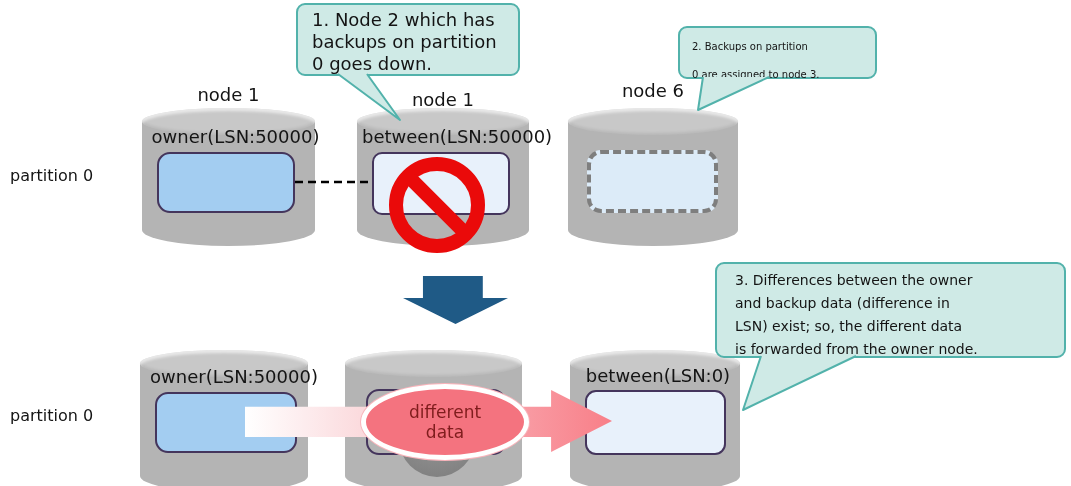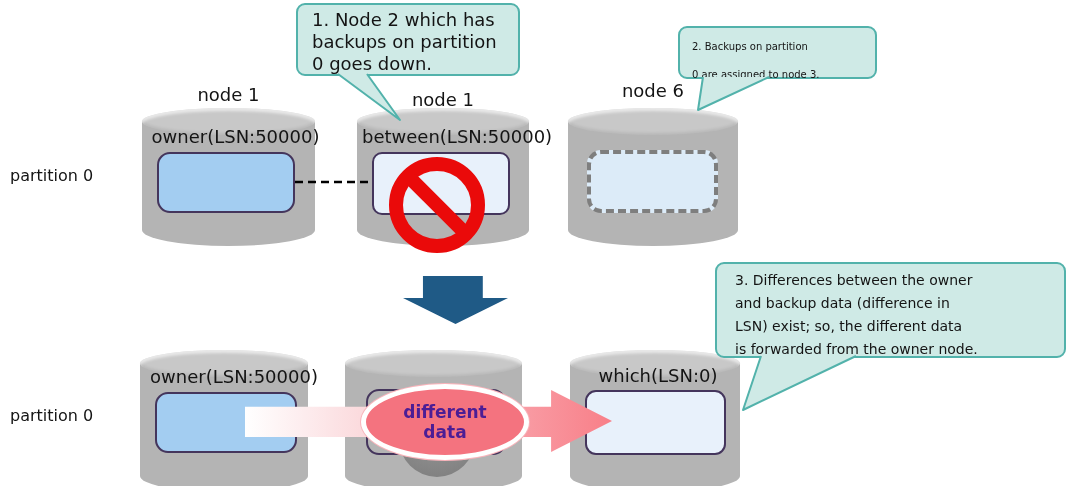--- a/index.html
+++ b/index.html
@@ -42,21 +42,21 @@
   .data-arrow{position:absolute;left:245px;top:390px;width:367px;height:62px;
     background:linear-gradient(90deg,#ffffff 0%,#fbdadd 32%,#f9a4ac 68%,#f87f88 100%);
     clip-path:polygon(0 27%,83.4% 27%,83.4% 0,100% 50%,83.4% 100%,83.4% 76%,0 76%);}
   
   .ball{position:absolute;left:399px;top:401px;width:76px;height:76px;border-radius:50%;
     background:radial-gradient(circle at 50% 30%,#9c9c9c,#7b7b7b);}
   
   .bubble{position:absolute;left:361px;top:384px;width:168px;height:76px;box-sizing:border-box;
     background:#f4737f;border:5px solid #ffffff;border-radius:50%;
     box-shadow:0 0 0 1px #f8b4bb;display:flex;align-items:center;justify-content:center;}
-  .bubble .bubble-txt{font-size:17px;font-weight:bold;color:#4c1d95;text-align:center;
+  .bubble .bubble-txt{font-size:17px;font-weight:normal;color:#7f1d1d;text-align:center;
     line-height:20px;white-space:pre-line;}
   svg.overlay{position:absolute;left:0;top:0;pointer-events:none;}
 </style>
 </head>
 <body>
 
 <div class="canvas">
 
   <div class="plabel" style="left:10px;top:166px;">partition 0</div>
 
@@ -99,21 +99,21 @@
   <div class="cyl" style="left:345px;top:350px;width:177px;height:142px;">
     <div class="cyl-body"></div>
     <div class="cyl-cap"></div>
   </div>
   <div class="cyl" style="left:570px;top:350px;width:170px;height:142px;">
     <div class="cyl-body"></div>
     <div class="cyl-cap"></div>
   </div>
 
   <div class="lbl" style="left:146px;width:176px;top:366px;">owner(LSN:50000)</div>
-  <div class="lbl" style="left:568px;width:180px;top:365px;">which(LSN:0)</div>
+  <div class="lbl" style="left:568px;width:180px;top:365px;">between(LSN:0)</div>
 
   <div class="partbox owner-fill" style="left:155px;top:392px;width:142px;height:61px;"></div>
   <div class="partbox empty-fill" style="left:366px;top:389px;width:140px;height:66px;"></div>
   <div class="partbox backup-fill" style="left:585px;top:390px;width:141px;height:65px;border-radius:11px;"></div>
 
   <div class="data-arrow"></div>
   <div class="ball"></div>
   <div class="bubble">
     <div class="bubble-txt">different
 data</div>

